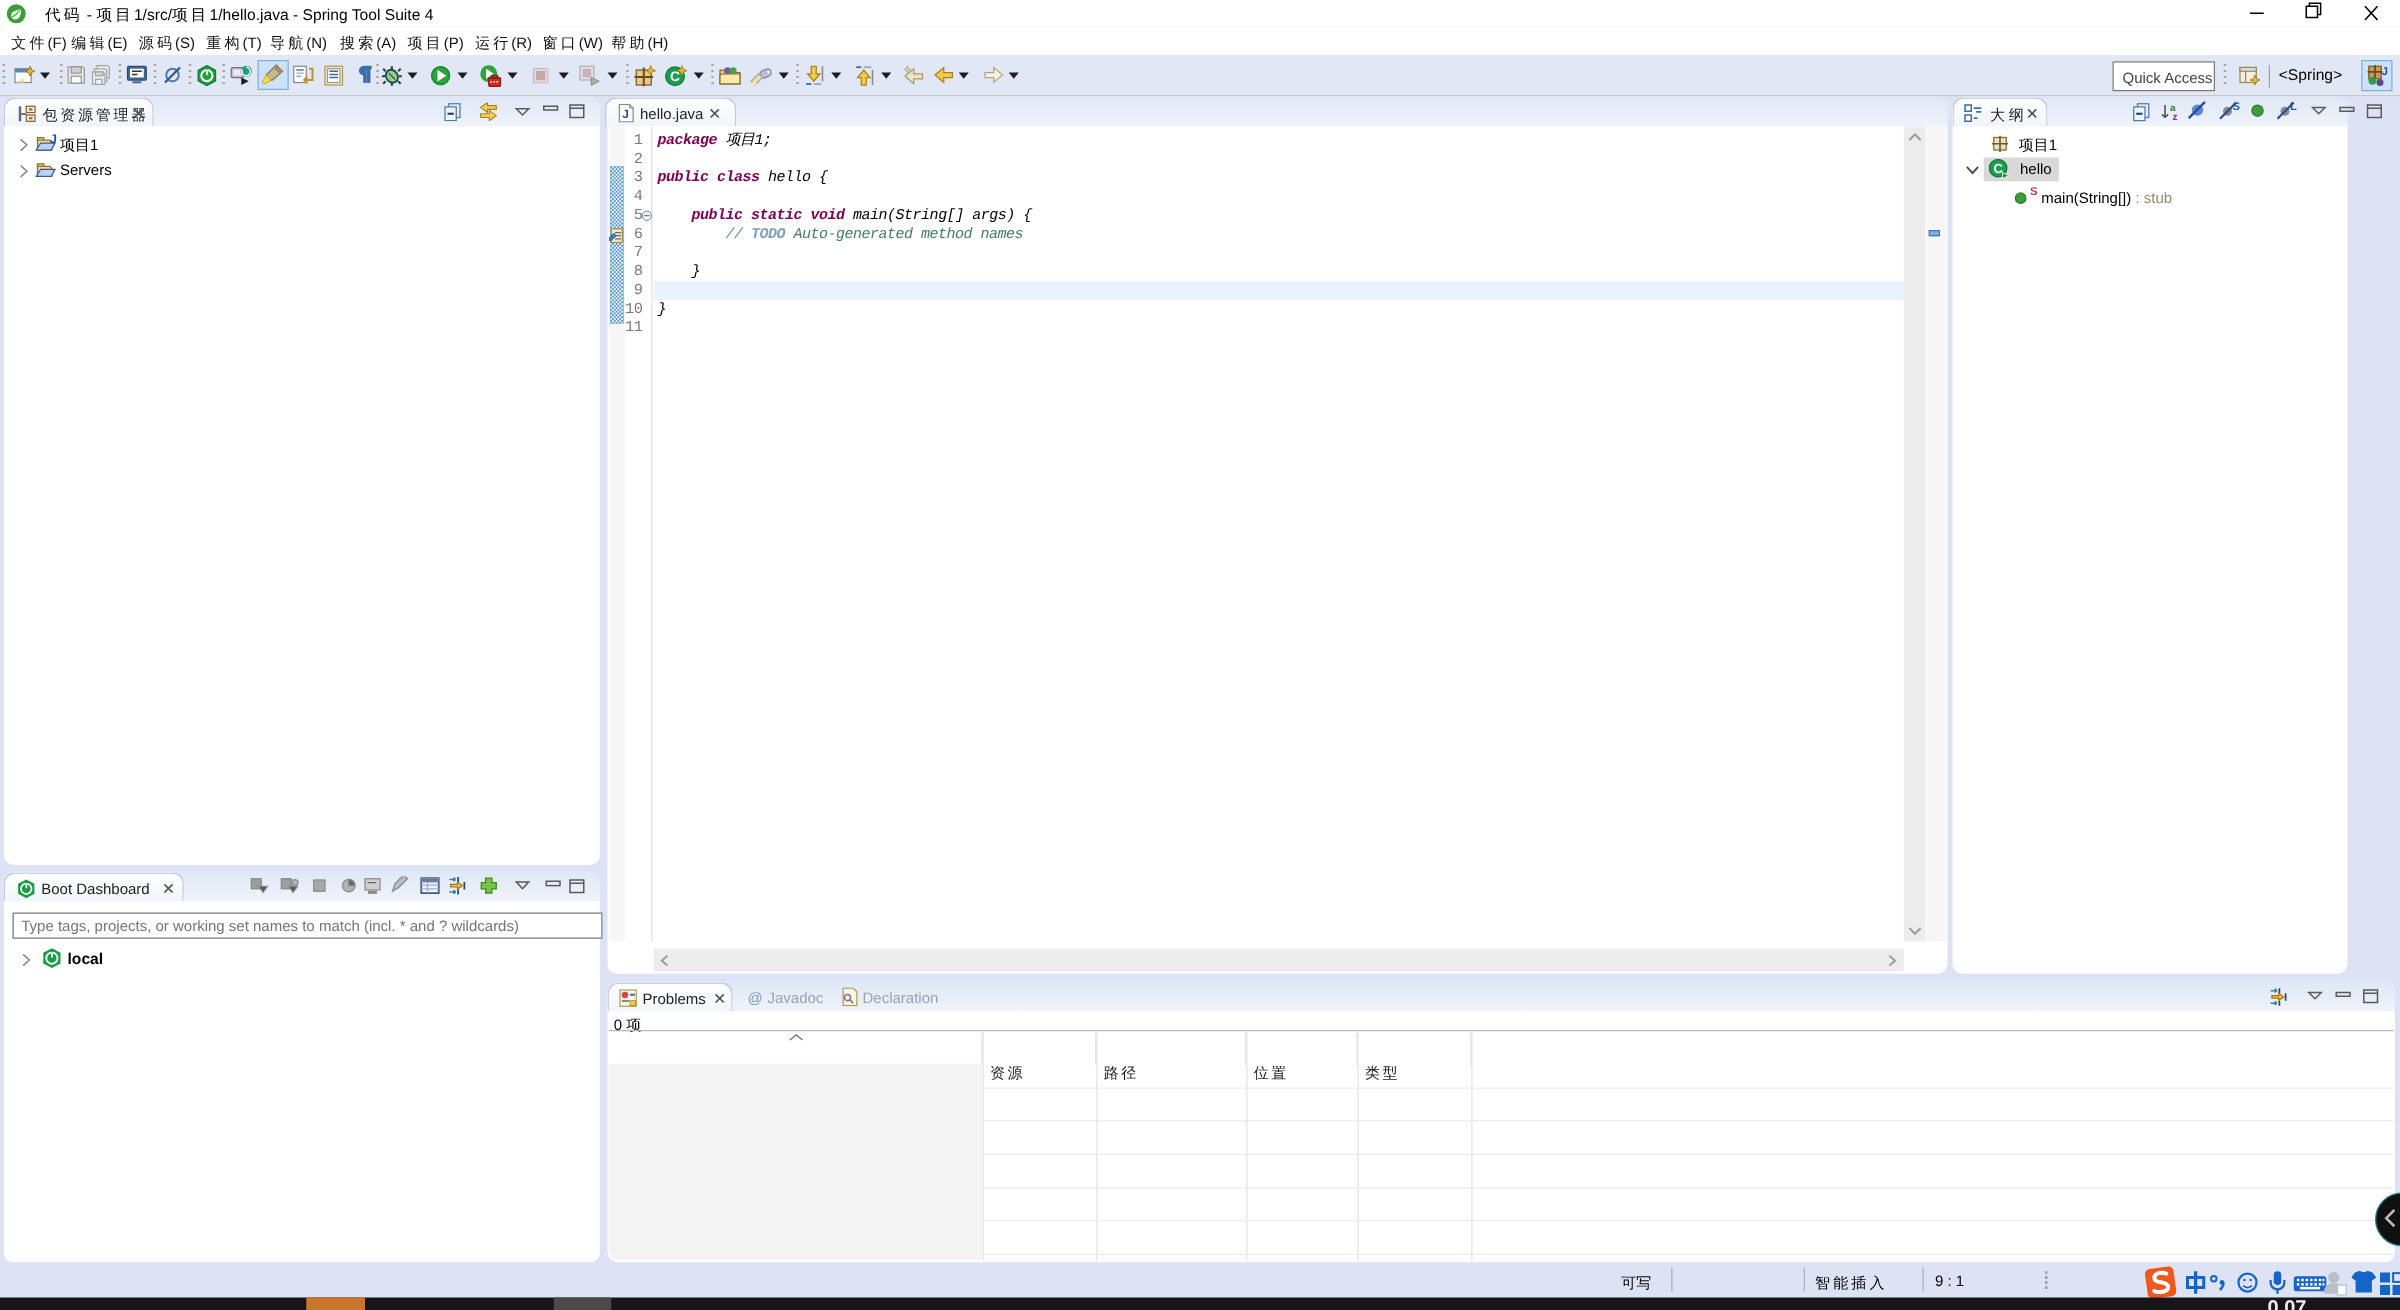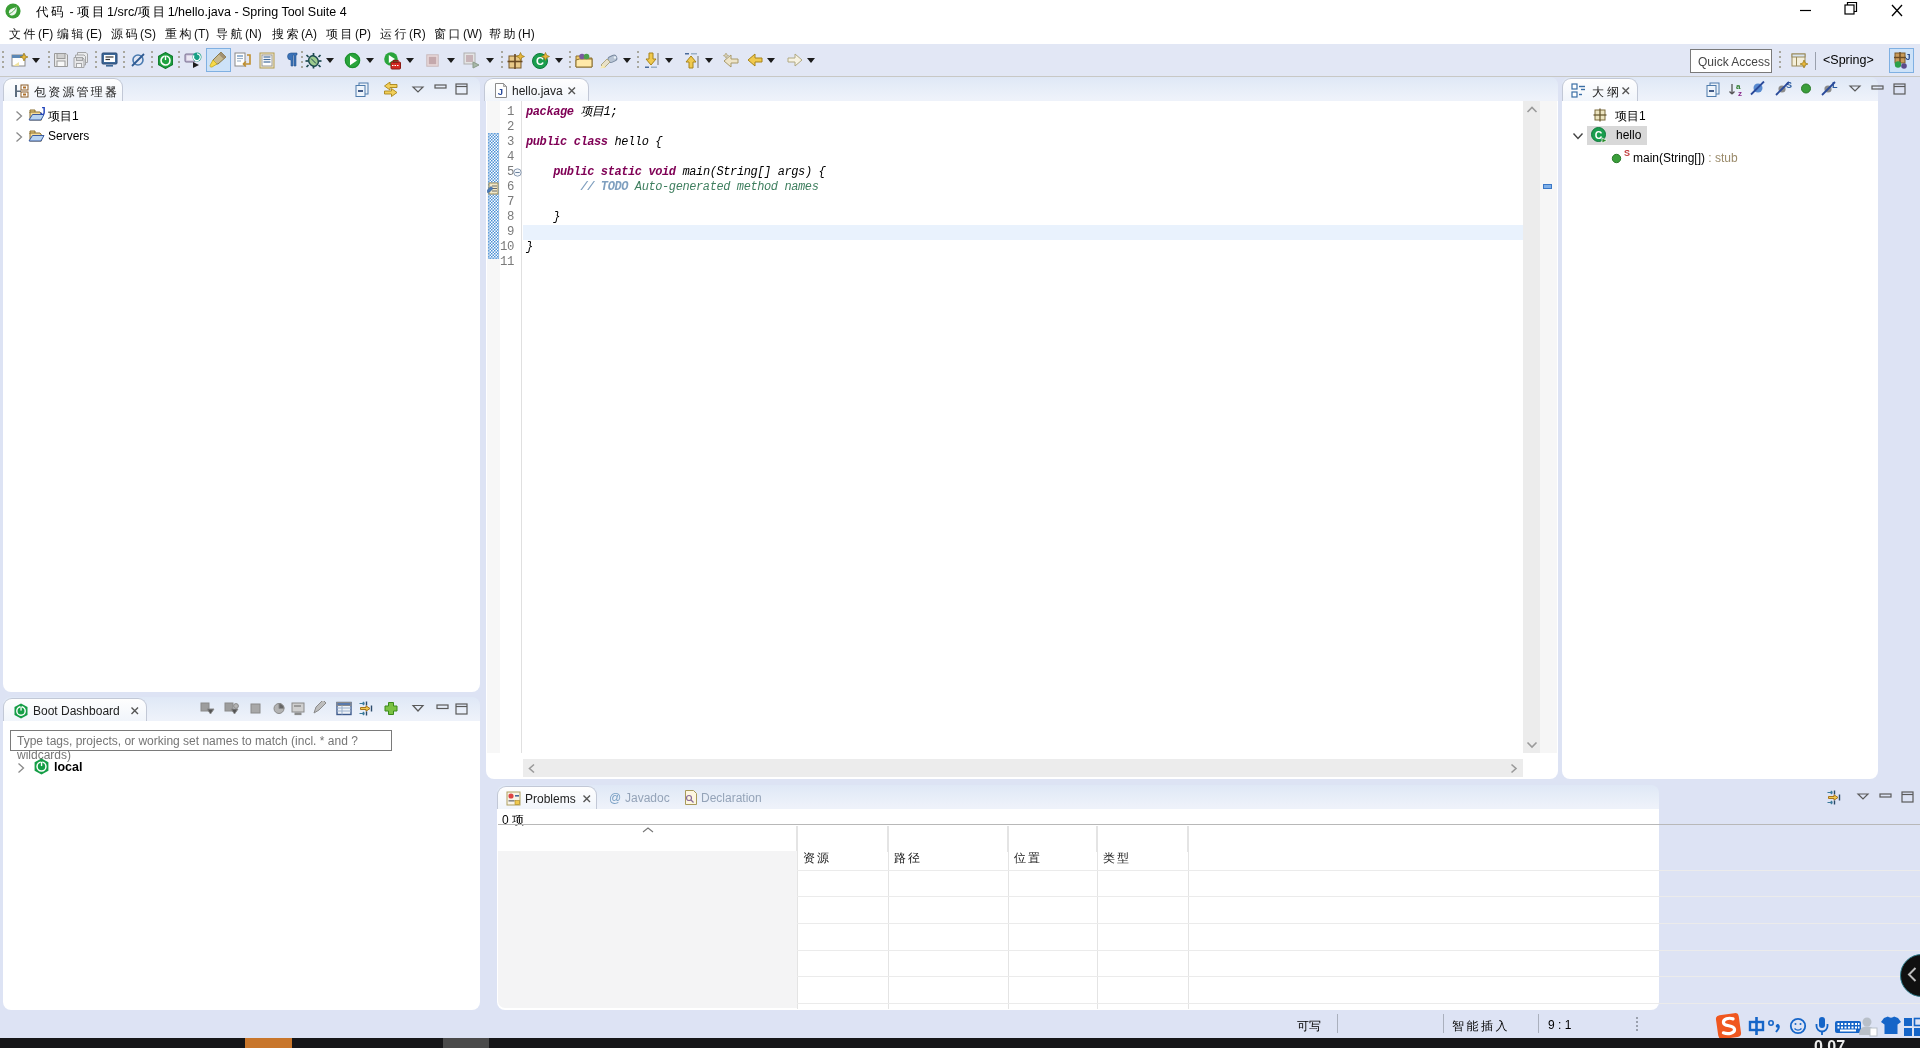--- a/index.html
+++ b/index.html
@@ -383,21 +383,21 @@
       <path d="M189.5 1.5 L194.5 1.5 L194.5 5 L198 5 L198 10 L194.5 10 L194.5 13.5 L189.5 13.5 L189.5 10 L186 10 L186 5 L189.5 5 Z" fill="#7ac143" stroke="#3a8a1a"></path>
       <path d="M214 4.5 L224 4.5 L219 10 Z" fill="none" stroke="#5a5a5a" stroke-width="1.2"></path>
       <rect x="238" y="4" width="11" height="3.5" fill="none" stroke="#5a5a5a" stroke-width="1.2"></rect>
     </g>
   </svg>
   <svg class="vtool" style="left:452px;top:6px" width="16" height="13" viewBox="0 0 16 13">
     <rect x="1" y="1" width="11" height="10" fill="none" stroke="#5a5a5a" stroke-width="1.2"></rect>
     <line x1="1" y1="3.5" x2="12" y2="3.5" stroke="#5a5a5a" stroke-width="1.2"></line>
   </svg>
 
-  <div class="abs" style="left:7px;top:33px;width:382px;height:21px;border:1px solid #7a7a7a;background:#fff">
+  <div class="abs" style="left:7px;top:33px;width:472px;height:21px;border:1px solid #7a7a7a;background:#fff">
     <span class="abs" style="left:6px;top:3px;color:#757575">Type tags, projects, or working set names to match (incl. * and ? wildcards)</span>
   </div>
 
   <div class="trow" style="left:0;top:62px;width:300px">
     <svg class="abs" style="left:14px;top:3px" width="8" height="12" viewBox="0 0 8 12">
         <path d="M1.5 1.5 L6.5 6 L1.5 10.5" fill="none" stroke="#8a8a8a" stroke-width="1.3"></path>
       </svg>
     <svg class="abs" style="left:30px;top:-1px" width="17" height="17" viewBox="0 0 16 16">
       <path d="M8 0.5 L14.5 4 L14.5 12 L8 15.5 L1.5 12 L1.5 4 Z" fill="#159e46"></path>
       <circle cx="8" cy="8" r="4.2" fill="none" stroke="#fff" stroke-width="1.4"></circle>
@@ -556,21 +556,21 @@
   </div>
   <div class="trow" style="left:0;top:73px;width:340px">
     <svg class="abs" style="left:49px;top:3px" width="11" height="11" viewBox="0 0 11 11">
       <circle cx="5.5" cy="5.5" r="4.2" fill="#3a9e3a" stroke="#2a7a2a"></circle>
     </svg>
     <span class="abs" style="left:62px;top:-2px;color:#c03a3a;font-size:9px;font-weight:bold">S</span>
     <span class="abs" style="left:71px;top:1px">main(String[])<span style="color:#9a8a6a"> : stub</span></span>
   </div>
 </div>
 
-<div class="view" id="prview" style="left:497px;top:785px;width:1162px;height:225px">
+<div class="view" id="prview" style="left:486px;top:785px;width:1430px;height:225px">
   <div class="vcontent" style="top:24px"></div>
   <div class="tab" style="left:0;width:100px">
     <svg class="abs" style="left:8px;top:4px" width="15" height="15" viewBox="0 0 15 15">
       <rect x="1" y="1" width="13" height="13" fill="#f8f4e8" stroke="#b0a060"></rect>
       <circle cx="5" cy="5" r="2.6" fill="#d44"></circle>
       <rect x="2.5" y="9" width="6" height="1.6" fill="#888"></rect>
       <rect x="9" y="4" width="4" height="1.6" fill="#4a6a9a"></rect>
       <rect x="9" y="9.5" width="4.5" height="4" fill="#f0c94e" stroke="#a8841a" stroke-width="0.6"></rect>
     </svg>
     <span class="tabtxt" style="left:27px">Problems</span>

